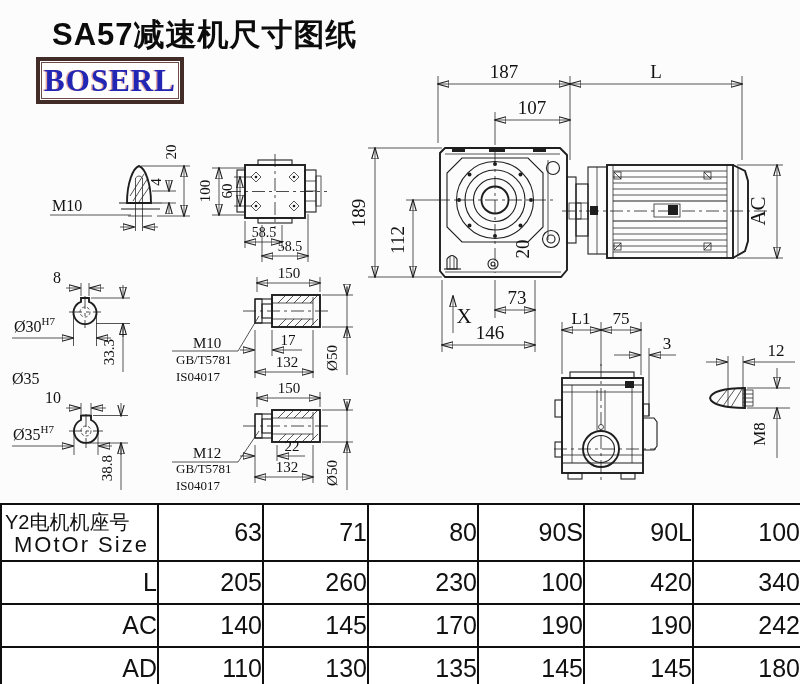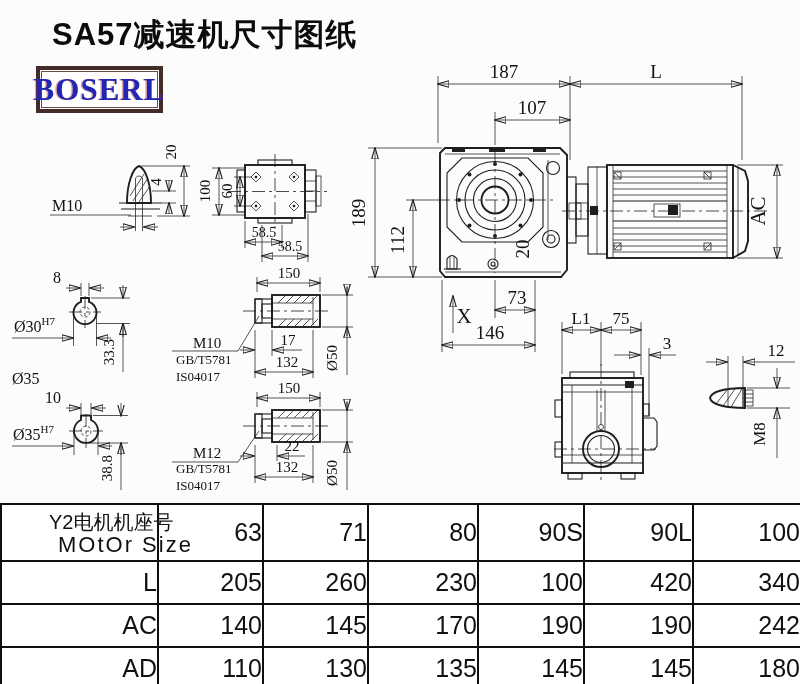--- a/index.html
+++ b/index.html
@@ -1,20 +1,20 @@
 <!DOCTYPE html>
 <html><head>
 <meta charset="utf-8">
 <style>
   html,body{margin:0;padding:0;background:#e8e8e8;}
   .page{position:relative;width:800px;height:684px;background:#fcfcfc;overflow:hidden;
         font-family:"Liberation Sans",sans-serif;}
   .title{position:absolute;left:52px;top:14px;font-size:31px;font-weight:700;color:#0c0c0c;
          letter-spacing:1px;white-space:nowrap;}
-  .logo{position:absolute;left:36px;top:66px;width:127px;height:47px;border:4px solid #412c28;
+  .logo{position:absolute;left:36px;top:57px;width:148px;height:47px;border:4px solid #412c28;
         background:#fff;box-sizing:border-box;}
   .logo-inner{position:absolute;inset:1px;border:1px solid #6b4b45;display:flex;
         align-items:center;justify-content:center;}
   .logo-inner span{font-family:"Liberation Serif","DejaVu Serif",serif;font-size:31px;
         font-weight:600;color:#2126b4;letter-spacing:1px;
         text-shadow:-1.5px 0 0 rgba(190,50,40,0.45);}
   svg{position:absolute;left:0;top:0;}
   svg line,svg path,svg rect,svg circle,svg polygon{stroke:#1e1e1e;fill:none;stroke-width:1.1;}
   svg .thick{stroke-width:1.9;}
   svg .thin{stroke-width:0.75;}
@@ -24,21 +24,21 @@
   svg text{font-family:"Liberation Serif","DejaVu Serif",serif;fill:#121212;stroke:none;}
   .mid{text-anchor:middle;} .st{text-anchor:start;}
   .t13{font-size:13px;} .t14{font-size:14px;} .t15{font-size:15px;} .t16{font-size:16px;}
   .t17{font-size:17px;} .t19{font-size:19px;} .t21{font-size:21px;}
   .sup{font-size:11px;}
   
   .dim-table{position:absolute;left:0;top:503px;width:800px;height:181px;border-collapse:collapse;
         table-layout:fixed;background:#fff;}
   .dim-table td{border:2px solid #0f0f0f;text-align:right;vertical-align:middle;
         font-size:25px;color:#111;padding:0;}
-  .dim-table tr.hdr td{height:55px;padding-left:44px;}
+  .dim-table tr.hdr td{height:55px;}
   .dim-table tr.row td{height:41px;}
   .hcell{text-align:left !important;}
   .hcn{font-size:20px;line-height:24px;padding-left:3px;white-space:nowrap;}
   .hen{font-size:22px;line-height:22px;padding-left:12px;letter-spacing:2px;white-space:nowrap;}
 </style>
 </head>
 <body>
 
 <div class="page">
 

